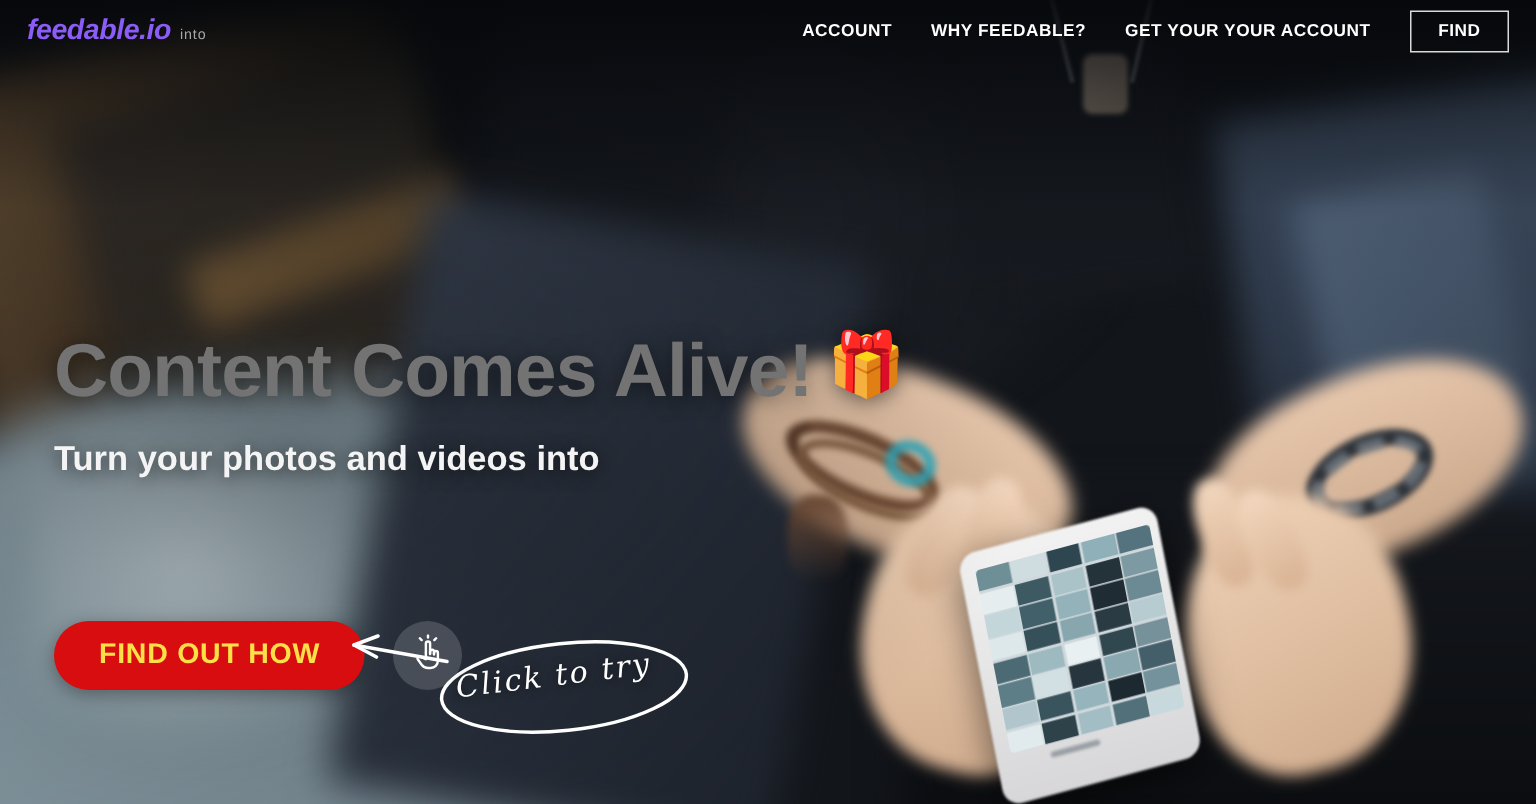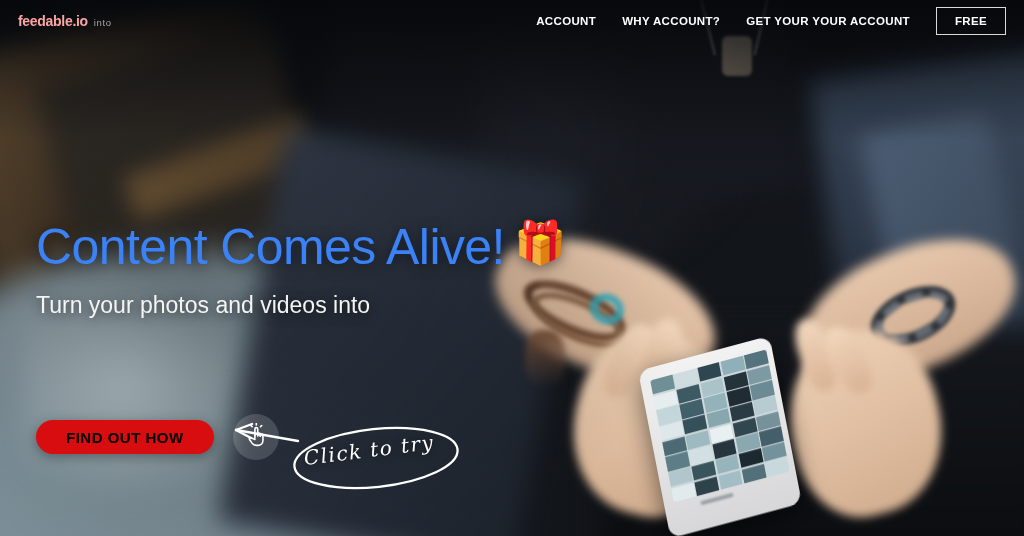--- a/index.html
+++ b/index.html
@@ -164,52 +164,52 @@
       radial-gradient(ellipse 70% 80% at 18% 55%, rgba(0,0,0,.30) 0%, rgba(0,0,0,0) 70%);
   }
 
   
   .nav {
     position:absolute; left:0; top:0; width:100%; height:42px;
     display:flex; align-items:center; z-index:6;
   }
   .logo { margin-left:18px; display:flex; align-items:baseline; gap:6px; }
   .logo-main {
-    font-size:14px; font-weight:bold; color:#fca5a5; letter-spacing:-.3px;
+    font-size:19px; font-weight:bold; color:#8b5cf6; letter-spacing:-.3px;font-style:italic;
   }
   .logo-beta { font-size:9.5px; color:#a7a7a7; letter-spacing:.6px; }
   .nav-links { margin-left:auto; display:flex; align-items:center; gap:26px; margin-right:18px; }
   .nav-link {
     color:#ffffff; font-size:11.5px; font-weight:bold; letter-spacing:.35px;
     text-decoration:none; cursor:pointer; white-space:nowrap;
   }
   .login-btn {
     border:1px solid rgba(255,255,255,.85); color:#fff; font-size:11.5px; font-weight:bold;
     letter-spacing:.35px; padding:7px 18px; cursor:pointer; background:transparent;
     font-family:"Liberation Sans", sans-serif;
   }
 
   
   .copy { position:absolute; left:36px; top:222px; z-index:5; }
   .headline {
     display:flex; align-items:center; gap:10px;
-    font-size:50px; font-weight:normal; color:#3b82f6; letter-spacing:-.6px;
+    font-size:50px; font-weight:bold; color:#737373; letter-spacing:-.6px;
     text-shadow:0 2px 14px rgba(0,0,0,.55); line-height:1;
   }
   .gift { font-size:42px; line-height:1; transform:translateY(-4px); }
   .subhead {
     margin-top:18px; font-size:23px; color:#f4f4f4; line-height:1.33;
-    text-shadow:0 2px 12px rgba(0,0,0,.6); font-weight:400;
+    text-shadow:0 2px 12px rgba(0,0,0,.6); font-weight:700;
   }
 
   
   .cta-row { position:absolute; left:36px; top:414px; display:flex; align-items:center; z-index:5; }
   .cta-btn {
-    background:#d80d10; color:#000000; border:none; border-radius:26px;
-    padding:0 30px; height:34px; font-size:15px; font-weight:bold; letter-spacing:.5px;
+    background:#d80d10; color:#fde047; border:none; border-radius:26px;
+    padding:0 30px; height:46px; font-size:19px; font-weight:bold; letter-spacing:.5px;
     cursor:pointer; font-family:"Liberation Sans", sans-serif;
     box-shadow:0 3px 12px rgba(0,0,0,.35);
   }
   .tap-btn {
     margin-left:19px; width:46px; height:46px; border-radius:50%;
     background:rgba(255,255,255,.16); border:none; cursor:pointer;
     display:flex; align-items:center; justify-content:center;
   }
   .annot { position:absolute; left:232px; top:408px; width:230px; height:92px; z-index:5; pointer-events:none; }
   .annot-text {
@@ -306,23 +306,23 @@
 
   <div class="scrim"></div>
 
   <div class="nav">
     <div class="logo">
       <span class="logo-main">feedable.io</span>
       <span class="logo-beta">into</span>
     </div>
     <div class="nav-links">
       <a class="nav-link" href="#">ACCOUNT</a>
-      <a class="nav-link" href="#">WHY ACCOUNT?</a>
+      <a class="nav-link" href="#">WHY FEEDABLE?</a>
       <a class="nav-link" href="#">GET YOUR YOUR ACCOUNT</a>
-      <button class="login-btn">FREE</button>
+      <button class="login-btn">FIND</button>
     </div>
   </div>
 
   <div class="copy">
     <div class="headline">
       <span>Content Comes Alive!</span>
       <span class="gift">🎁</span>
     </div>
     <div class="subhead">
       <div>Turn your photos and videos into</div>

